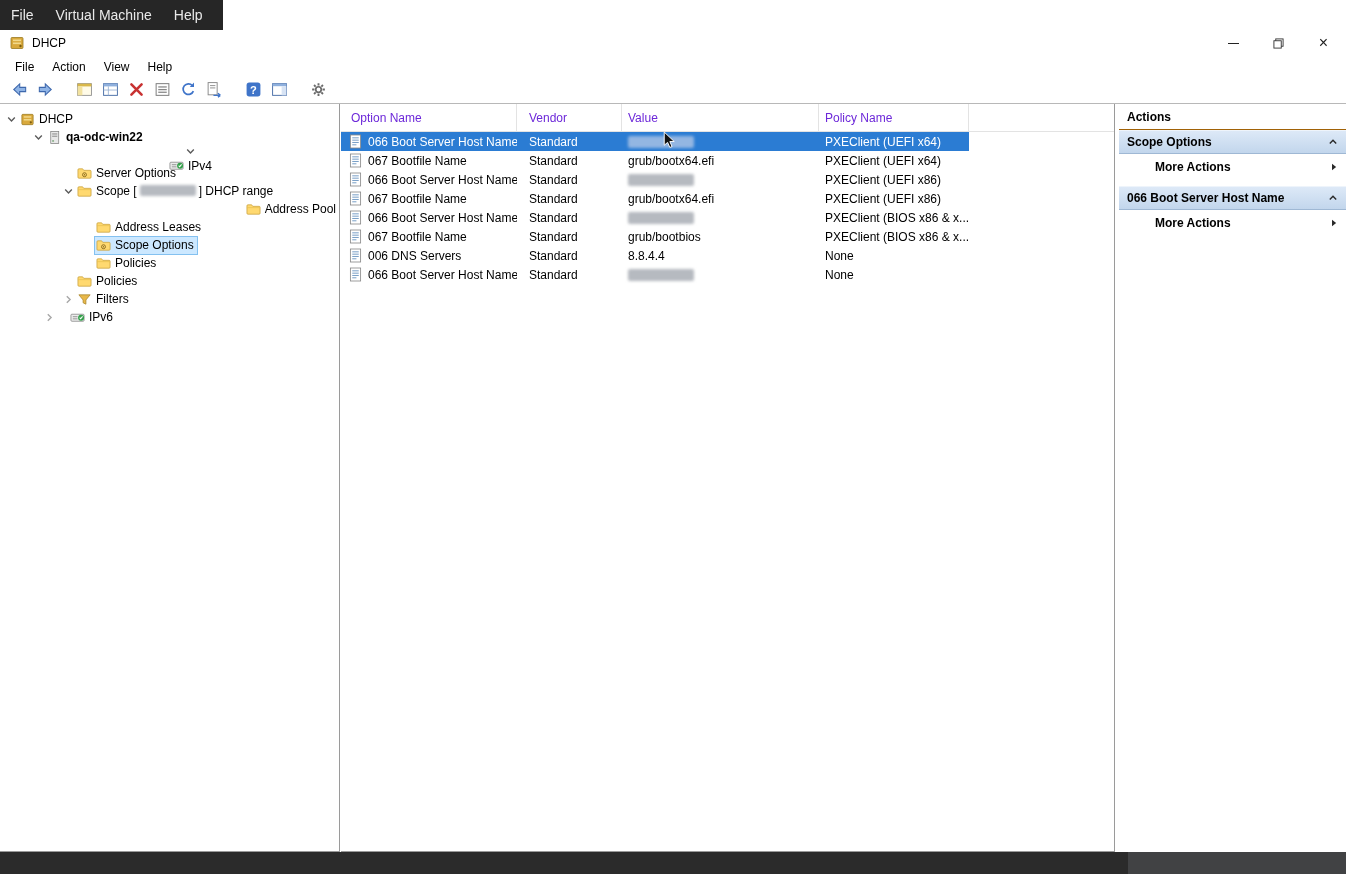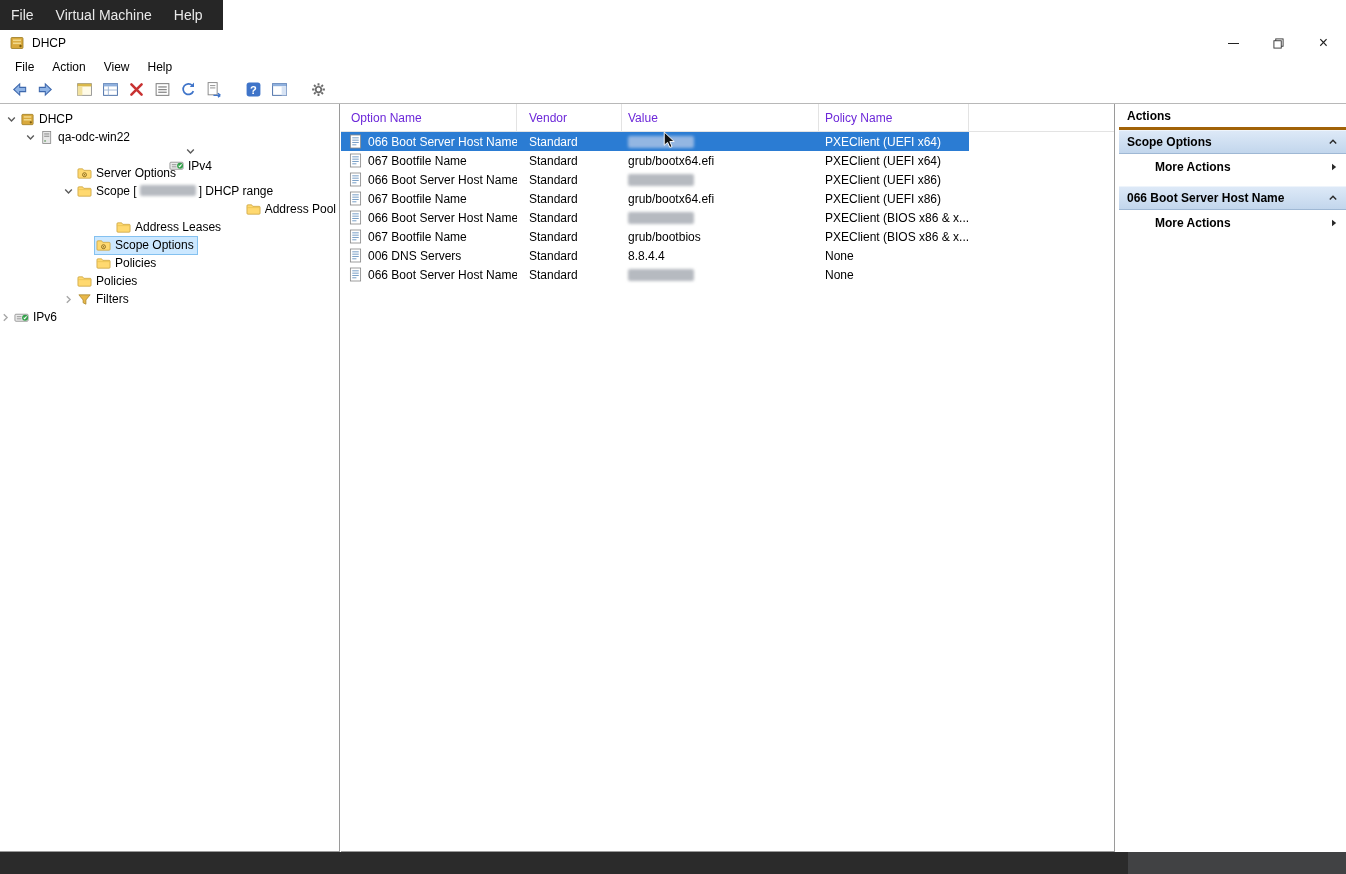--- a/index.html
+++ b/index.html
@@ -64,21 +64,21 @@
   .row-icon{width:13px;height:15px;margin-right:6px;flex:none;display:inline-flex;}
   .row-icon svg{width:13px;height:15px;}
 
   .redact{display:inline-block;width:66px;height:12px;background:var(--redact,#b6bac0);
     border-radius:2px;filter:blur(1.6px);}
   .redact-sel{background:#93b6e2;}
   .tree-redact{width:56px;height:11px;margin:0 3px;vertical-align:-1px;}
 
   .actions-pane{position:absolute;left:1119px;top:0;width:227px;height:748px;background:#fff;}
   .actions-title{height:26px;display:flex;align-items:center;padding-left:8px;
-    font-weight:bold;border-bottom:3px solid #a16207;}
+    font-weight:bold;border-bottom:1px solid #a16207;}
   .action-group-header{height:24px;display:flex;align-items:center;padding:0 8px;
     background:linear-gradient(var(--acc1,#dde9f7),var(--acc2,#c2d6ec));
     border-top:1px solid #eef4fb;border-bottom:1px solid #9fb8d4;font-weight:bold;}
   .action-group-header .hdr-label{flex:1;white-space:nowrap;overflow:hidden;}
   .hdr-chevron{display:inline-flex;width:10px;height:10px;}
   .hdr-chevron svg{width:10px;height:10px;}
   .action-item{height:25px;display:flex;align-items:center;padding-left:36px;position:relative;font-weight:bold;}
   .action-item .arrow{position:absolute;right:7px;display:inline-flex;width:10px;height:10px;}
   .action-item .arrow svg{width:10px;height:10px;}
   .group-gap{height:7px;}
@@ -225,21 +225,21 @@
               <svg viewBox="0 0 16 16">
                 <rect x="2" y="2.5" width="12" height="11" rx="1" fill="#d9a93c" stroke="#9a7a20" stroke-width="0.8"></rect>
                 <rect x="4" y="4.5" width="8" height="1.6" fill="#f2d98a"></rect>
                 <rect x="4" y="7.5" width="8" height="1.6" fill="#f2d98a"></rect>
                 <circle cx="11.5" cy="11" r="1.2" fill="#7a5c10"></circle>
               </svg>
             </span>
             <span class="tree-label">DHCP</span>
           </span>
         </div>
-        <div class="tree-item" style="padding-left: 25px;">
+        <div class="tree-item" style="padding-left: 33px; font-weight: bold;">
           <span class="tree-chevron">
             <svg viewBox="0 0 11 11">
               <path d="M2.2 3.6 L5.5 6.9 L8.8 3.6" fill="none" stroke="#5a5a5a" stroke-width="1.4"></path>
             </svg>
           </span>
           <span class="tree-content">
             <span class="tree-icon">
               <svg viewBox="0 0 16 16">
                 <rect x="4" y="1.5" width="8.5" height="13" fill="#e8e8e8" stroke="#808080" stroke-width="0.8"></rect>
                 <rect x="5.5" y="3.5" width="5.5" height="1.4" fill="#a0a0a0"></rect>
@@ -303,21 +303,21 @@
           <span class="tree-content">
             <span class="tree-icon">
               <svg viewBox="0 0 16 16">
                 <path d="M1 4 q0-1 1-1 h4 l1.2 1.6 H14 q1 0 1 1 V12 q0 1-1 1 H2 q-1 0-1-1 Z" fill="#ffd970" stroke="#c8a03c" stroke-width="0.8"></path>
                 <path d="M1 6 H15" stroke="#e8c050" stroke-width="0.8"></path>
               </svg>
             </span>
             <span class="tree-label">Address Pool</span>
           </span>
         </div>
-        <div class="tree-item" style="padding-left: 82px; gap: 20px;">
+        <div class="tree-item" style="padding-left: 82px;">
           <span class="tree-chevron"></span>
           <span class="tree-content">
             <span class="tree-icon">
               <svg viewBox="0 0 16 16">
                 <path d="M1 4 q0-1 1-1 h4 l1.2 1.6 H14 q1 0 1 1 V12 q0 1-1 1 H2 q-1 0-1-1 Z" fill="#ffd970" stroke="#c8a03c" stroke-width="0.8"></path>
                 <path d="M1 6 H15" stroke="#e8c050" stroke-width="0.8"></path>
               </svg>
             </span>
             <span class="tree-label">Address Leases</span>
           </span>
@@ -367,21 +367,21 @@
           </span>
           <span class="tree-content">
             <span class="tree-icon">
               <svg viewBox="0 0 16 16">
                 <path d="M2 3 H14 L9.5 8.5 V13 L6.5 11.5 V8.5 Z" fill="#e8b84a" stroke="#a8842a" stroke-width="0.8"></path>
               </svg>
             </span>
             <span class="tree-label">Filters</span>
           </span>
         </div>
-        <div class="tree-item" style="">
+        <div class="tree-item" style="padding-left: 44px; gap: 12px;">
           <span class="tree-chevron">
             <svg viewBox="0 0 11 11">
               <path d="M3.8 2.2 L7.1 5.5 L3.8 8.8" fill="none" stroke="#a8a8a8" stroke-width="1.4"></path>
             </svg>
           </span>
           <span class="tree-content">
             <span class="tree-icon">
               <svg viewBox="0 0 16 16">
                 <rect x="1" y="4.5" width="14" height="7.5" rx="1" fill="#ececec" stroke="#808080" stroke-width="0.8"></rect>
                 <rect x="3" y="6.5" width="5" height="1.2" fill="#a0a0a0"></rect>

